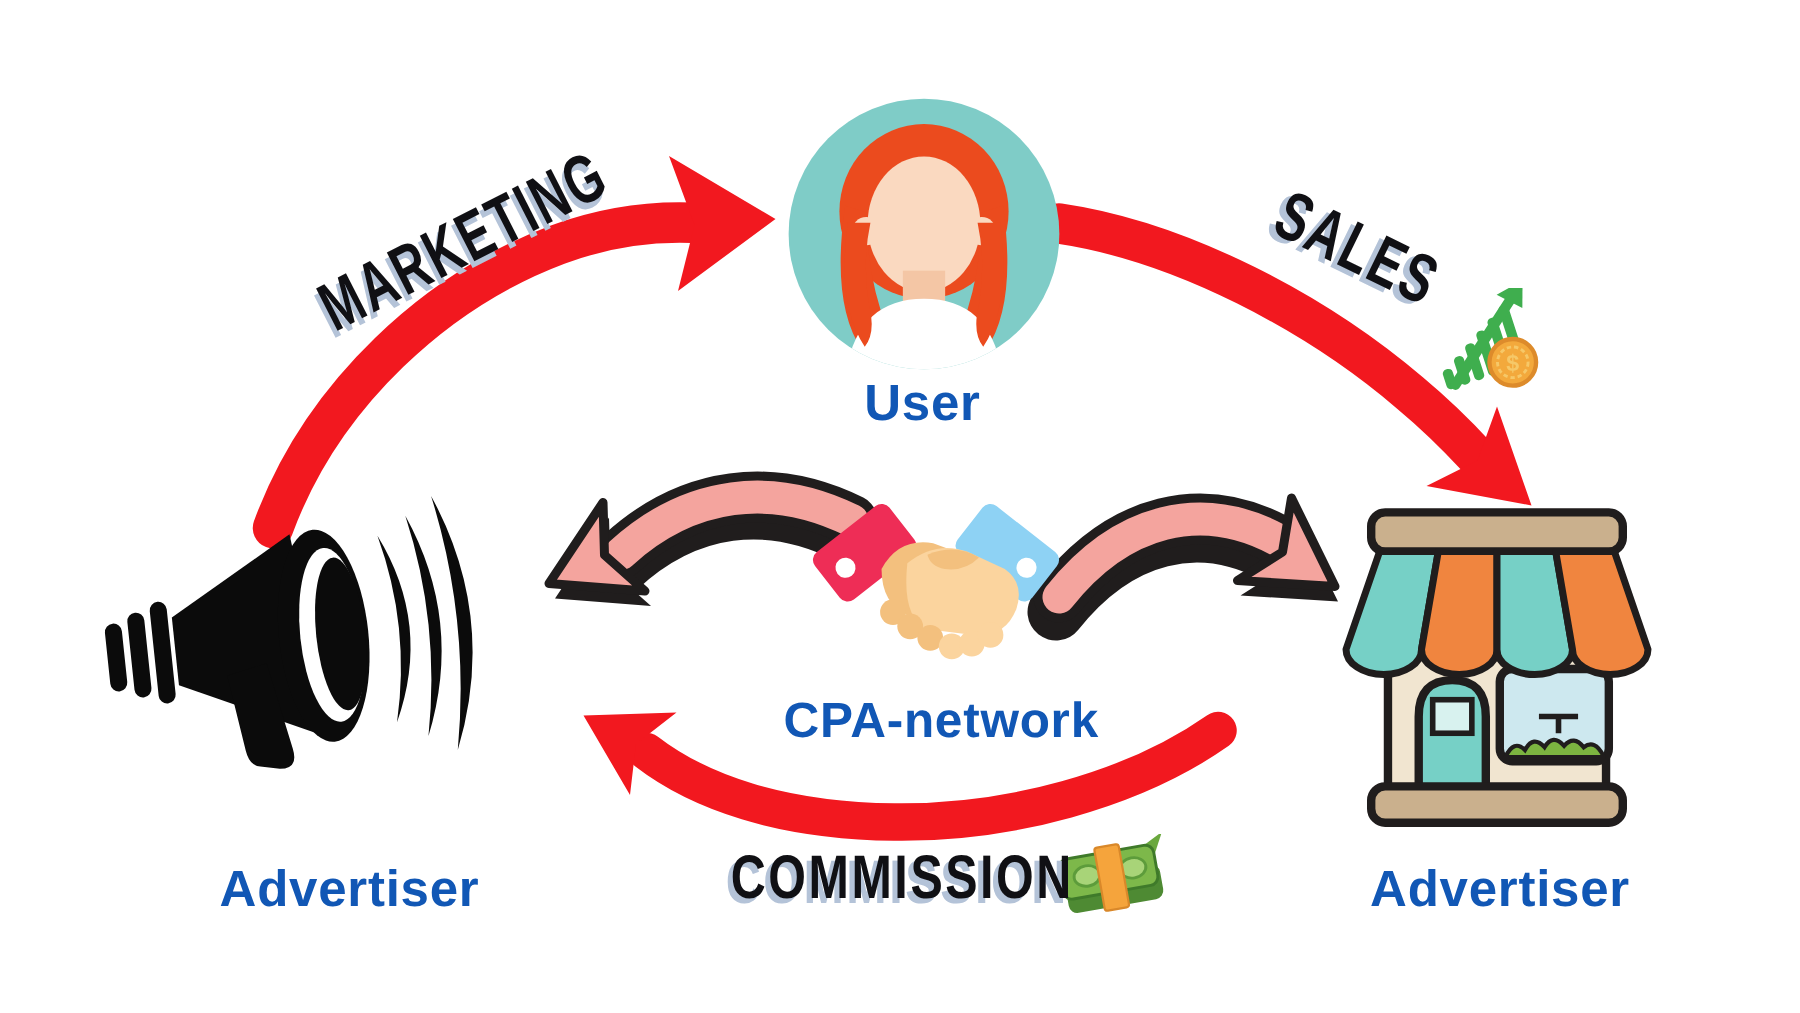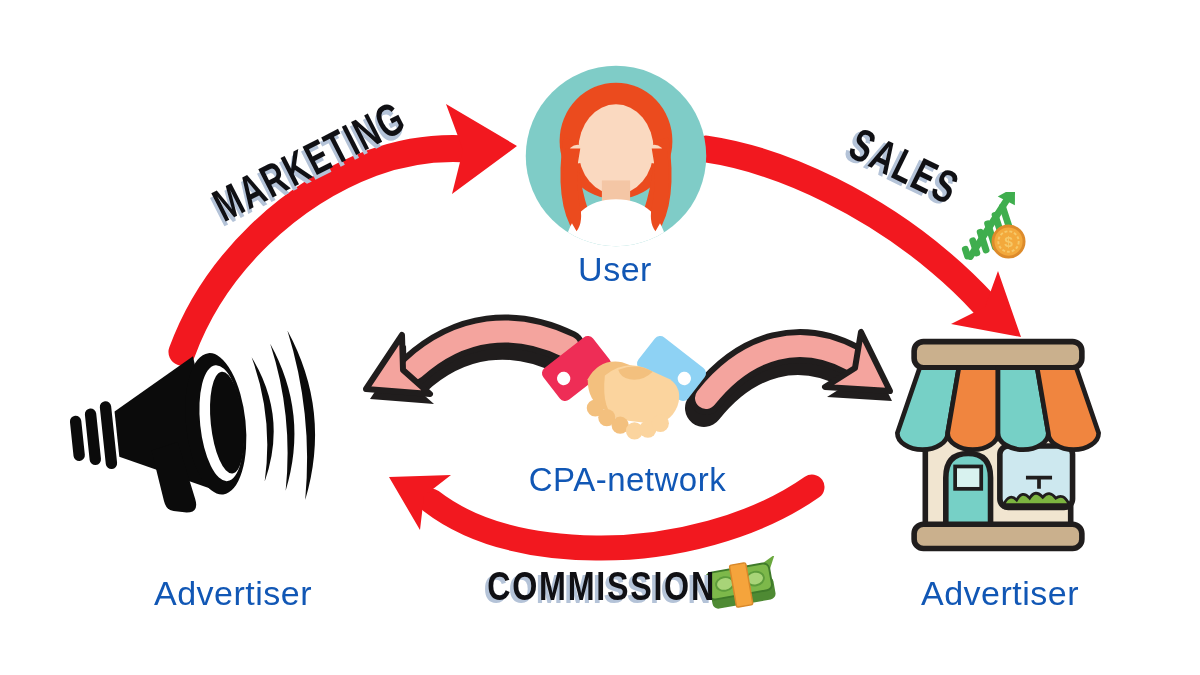--- a/index.html
+++ b/index.html
@@ -3,21 +3,21 @@
 <meta charset="utf-8">
 <style>
   html,body{margin:0;padding:0;background:#ffffff;}
   #canvas{
     position:relative;width:1200px;height:675px;background:#ffffff;
     overflow:hidden;font-family:"Liberation Sans",sans-serif;
   }
   .abs{position:absolute;}
   .node-label{
     position:absolute;text-align:center;line-height:1;
-    font-weight:400;font-size:34px;color:#1157b5;
+    font-weight:700;font-size:34px;color:#1157b5;
     letter-spacing:0.5px;white-space:nowrap;
   }
   .arrow-label{
     position:absolute;line-height:1;white-space:nowrap;
     font-weight:800;font-size:40px;color:#101014;
     letter-spacing:2px;
     text-shadow:-4px 3px 0 #b4c3d8;
   }
   #marketing-label{left:179px;top:141px;transform:rotate(-27deg) scale(0.80,1.15);}
   #sales-label{left:833px;top:146px;transform:rotate(26deg) scale(0.80,1.15);}

